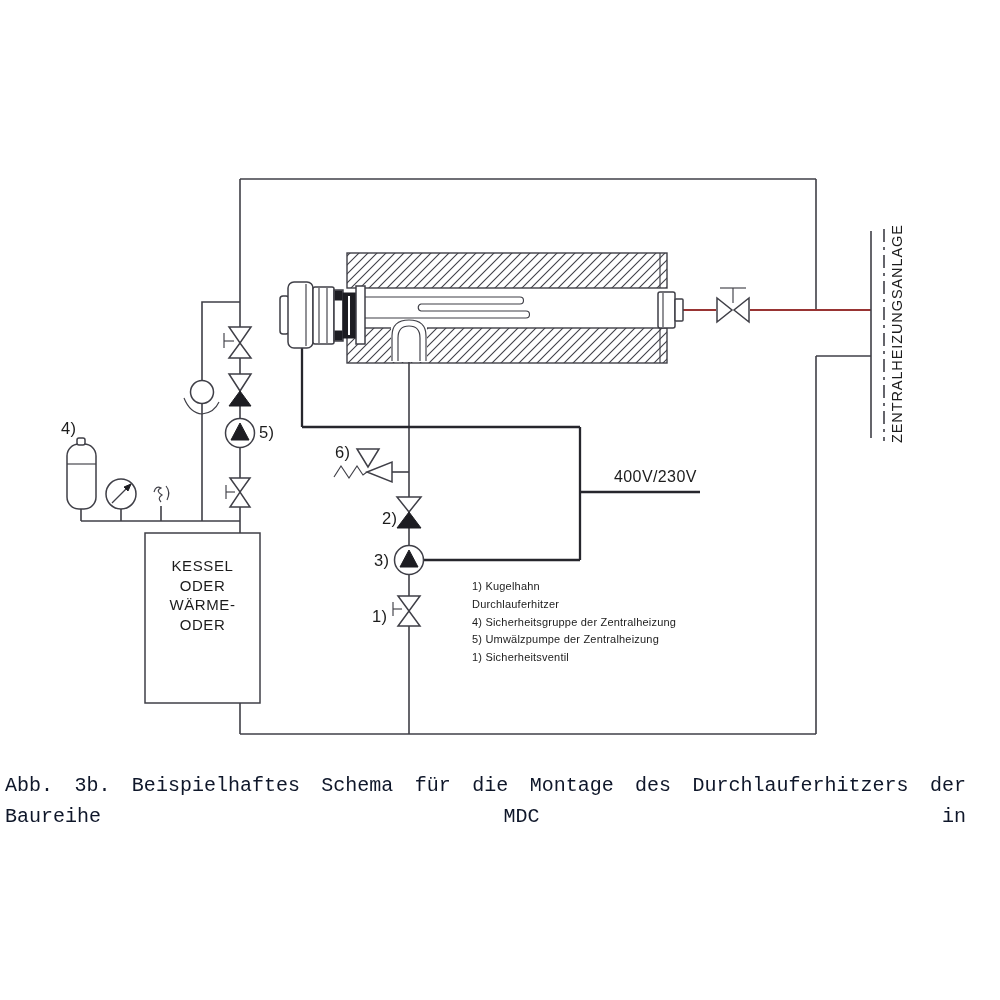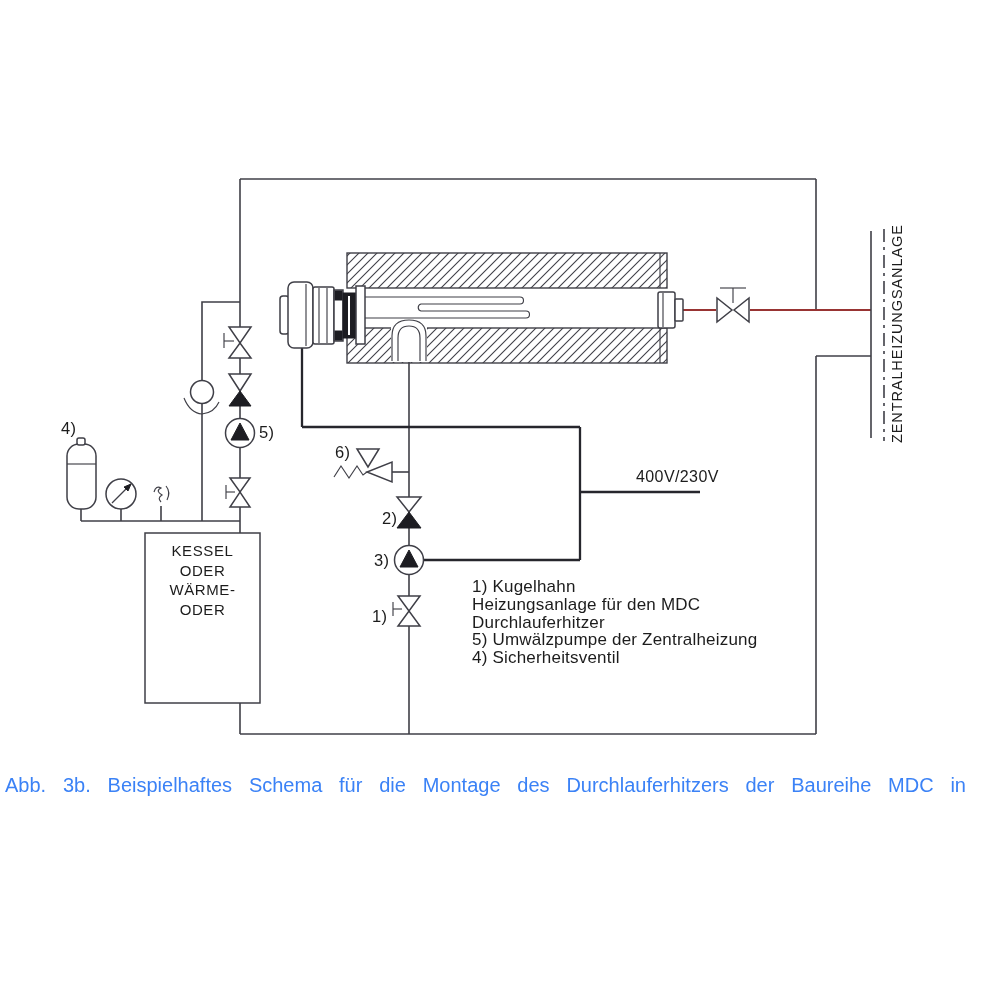--- a/index.html
+++ b/index.html
@@ -10,29 +10,29 @@
   .pl{stroke:var(--pipe,#3f3f47);stroke-width:1.6;fill:none;}
   .thin{stroke-width:1.15;}
   .el{stroke:var(--electric,#26262c);stroke-width:2.3;fill:none;}
   .hl{stroke:var(--hot,#983433);stroke-width:1.8;fill:none;}
   .wf{fill:#ffffff;stroke:var(--pipe,#3f3f47);stroke-width:1.5;}
   .bf{fill:#1d1d22;stroke:#1d1d22;stroke-width:1;}
   .hatchband{fill:url(#hatch);stroke:var(--pipe,#3f3f47);stroke-width:1.4;}
   
   .lbl{position:absolute;font-size:16.5px;letter-spacing:.3px;color:var(--text,#1c1c1c);}
   .voltage{position:absolute;font-size:16px;letter-spacing:.4px;font-weight:400;}
-  .legend{position:absolute;left:472px;top:578px;font-size:17px;line-height:17.8px;letter-spacing:.2px;}
+  .legend{position:absolute;left:472px;top:578px;font-size:11px;line-height:17.8px;letter-spacing:.2px;}
   .kessel{position:absolute;left:145px;top:533px;width:115px;height:170px;
-          display:flex;flex-direction:column;align-items:center;padding-top:8px;box-sizing:border-box;
+          display:flex;flex-direction:column;align-items:center;padding-top:23px;box-sizing:border-box;
           font-size:15px;line-height:19.5px;letter-spacing:.6px;text-align:center;}
   .vtext{position:absolute;left:889px;top:443px;width:210px;height:19px;
          transform:rotate(-90deg);transform-origin:0 0;
          font-size:14.5px;letter-spacing:.9px;white-space:nowrap;}
   .caption{position:absolute;left:5px;top:770px;width:961px;
-           font-family:Liberation Sans, sans-serif;font-size:20px;line-height:31px;color:#3b82f6;}
+           font-family:Liberation Mono, monospace;font-size:20px;line-height:31px;color:#0f172a;}
   .caption .j{text-align:justify;text-align-last:justify;}
 </style>
 </head>
 <body>
 
 <div class="stage">
 
 <svg width="1000" height="760" viewBox="0 0 1000 760">
   <defs>
     <pattern id="hatch" patternUnits="userSpaceOnUse" width="9" height="9">
@@ -211,36 +211,36 @@
   <rect class="wf" x="145" y="533" width="115" height="170" stroke-width="1.7"></rect>
 </svg>
 
   <div class="lbl" style="left:61px;top:419px">4)</div>
   <div class="lbl" style="left:259px;top:423px">5)</div>
   <div class="lbl" style="left:335px;top:443px">6)</div>
   <div class="lbl" style="left:382px;top:509px">2)</div>
   <div class="lbl" style="left:374px;top:551px">3)</div>
   <div class="lbl" style="left:372px;top:607px">1)</div>
 
-  <div class="voltage" style="left:636px;top:468px">400V/230V</div>
+  <div class="voltage" style="left:614px;top:468px">400V/230V</div>
 
   <div class="kessel">
     <span>KESSEL</span>
     <span>ODER</span>
     <span>WÄRME-</span>
     <span>ODER</span>
   </div>
 
   <div class="vtext">ZENTRALHEIZUNGSANLAGE</div>
 
   <div class="legend">
     <div>1) Kugelhahn</div>
-    <div>Heizungsanlage für den MDC</div>
     <div>Durchlauferhitzer</div>
+    <div>4) Sicherheitsgruppe der Zentralheizung</div>
     <div>5) Umwälzpumpe der Zentralheizung</div>
-    <div>4) Sicherheitsventil</div>
+    <div>1) Sicherheitsventil</div>
   </div>
 
   <div class="caption">
     <div class="j">Abb. 3b. Beispielhaftes Schema für die Montage des Durchlauferhitzers der Baureihe MDC in</div>
   </div>
 
 </div>
 
 </body></html>

